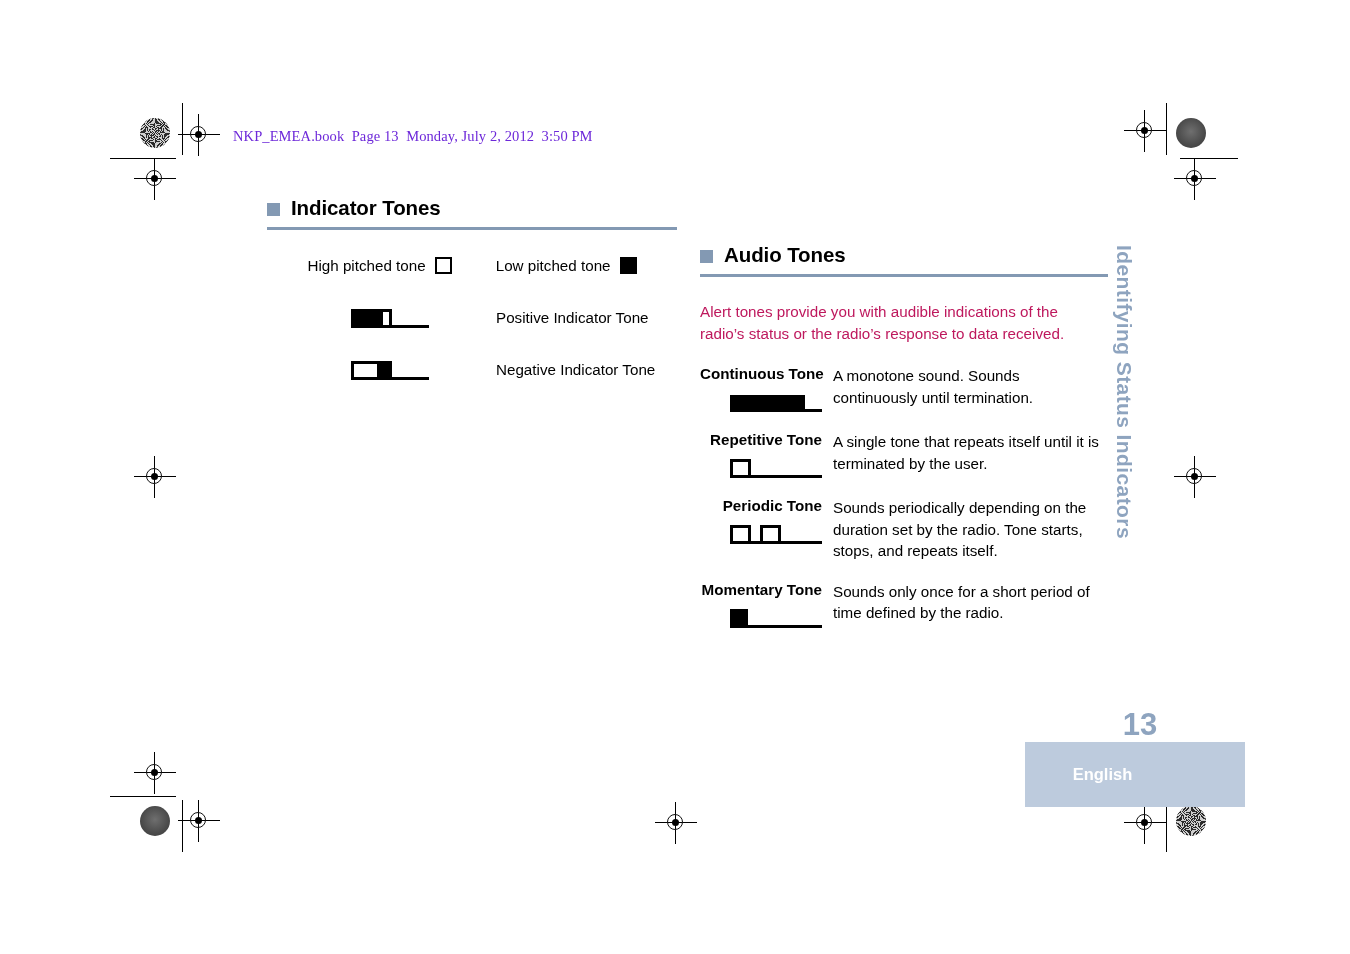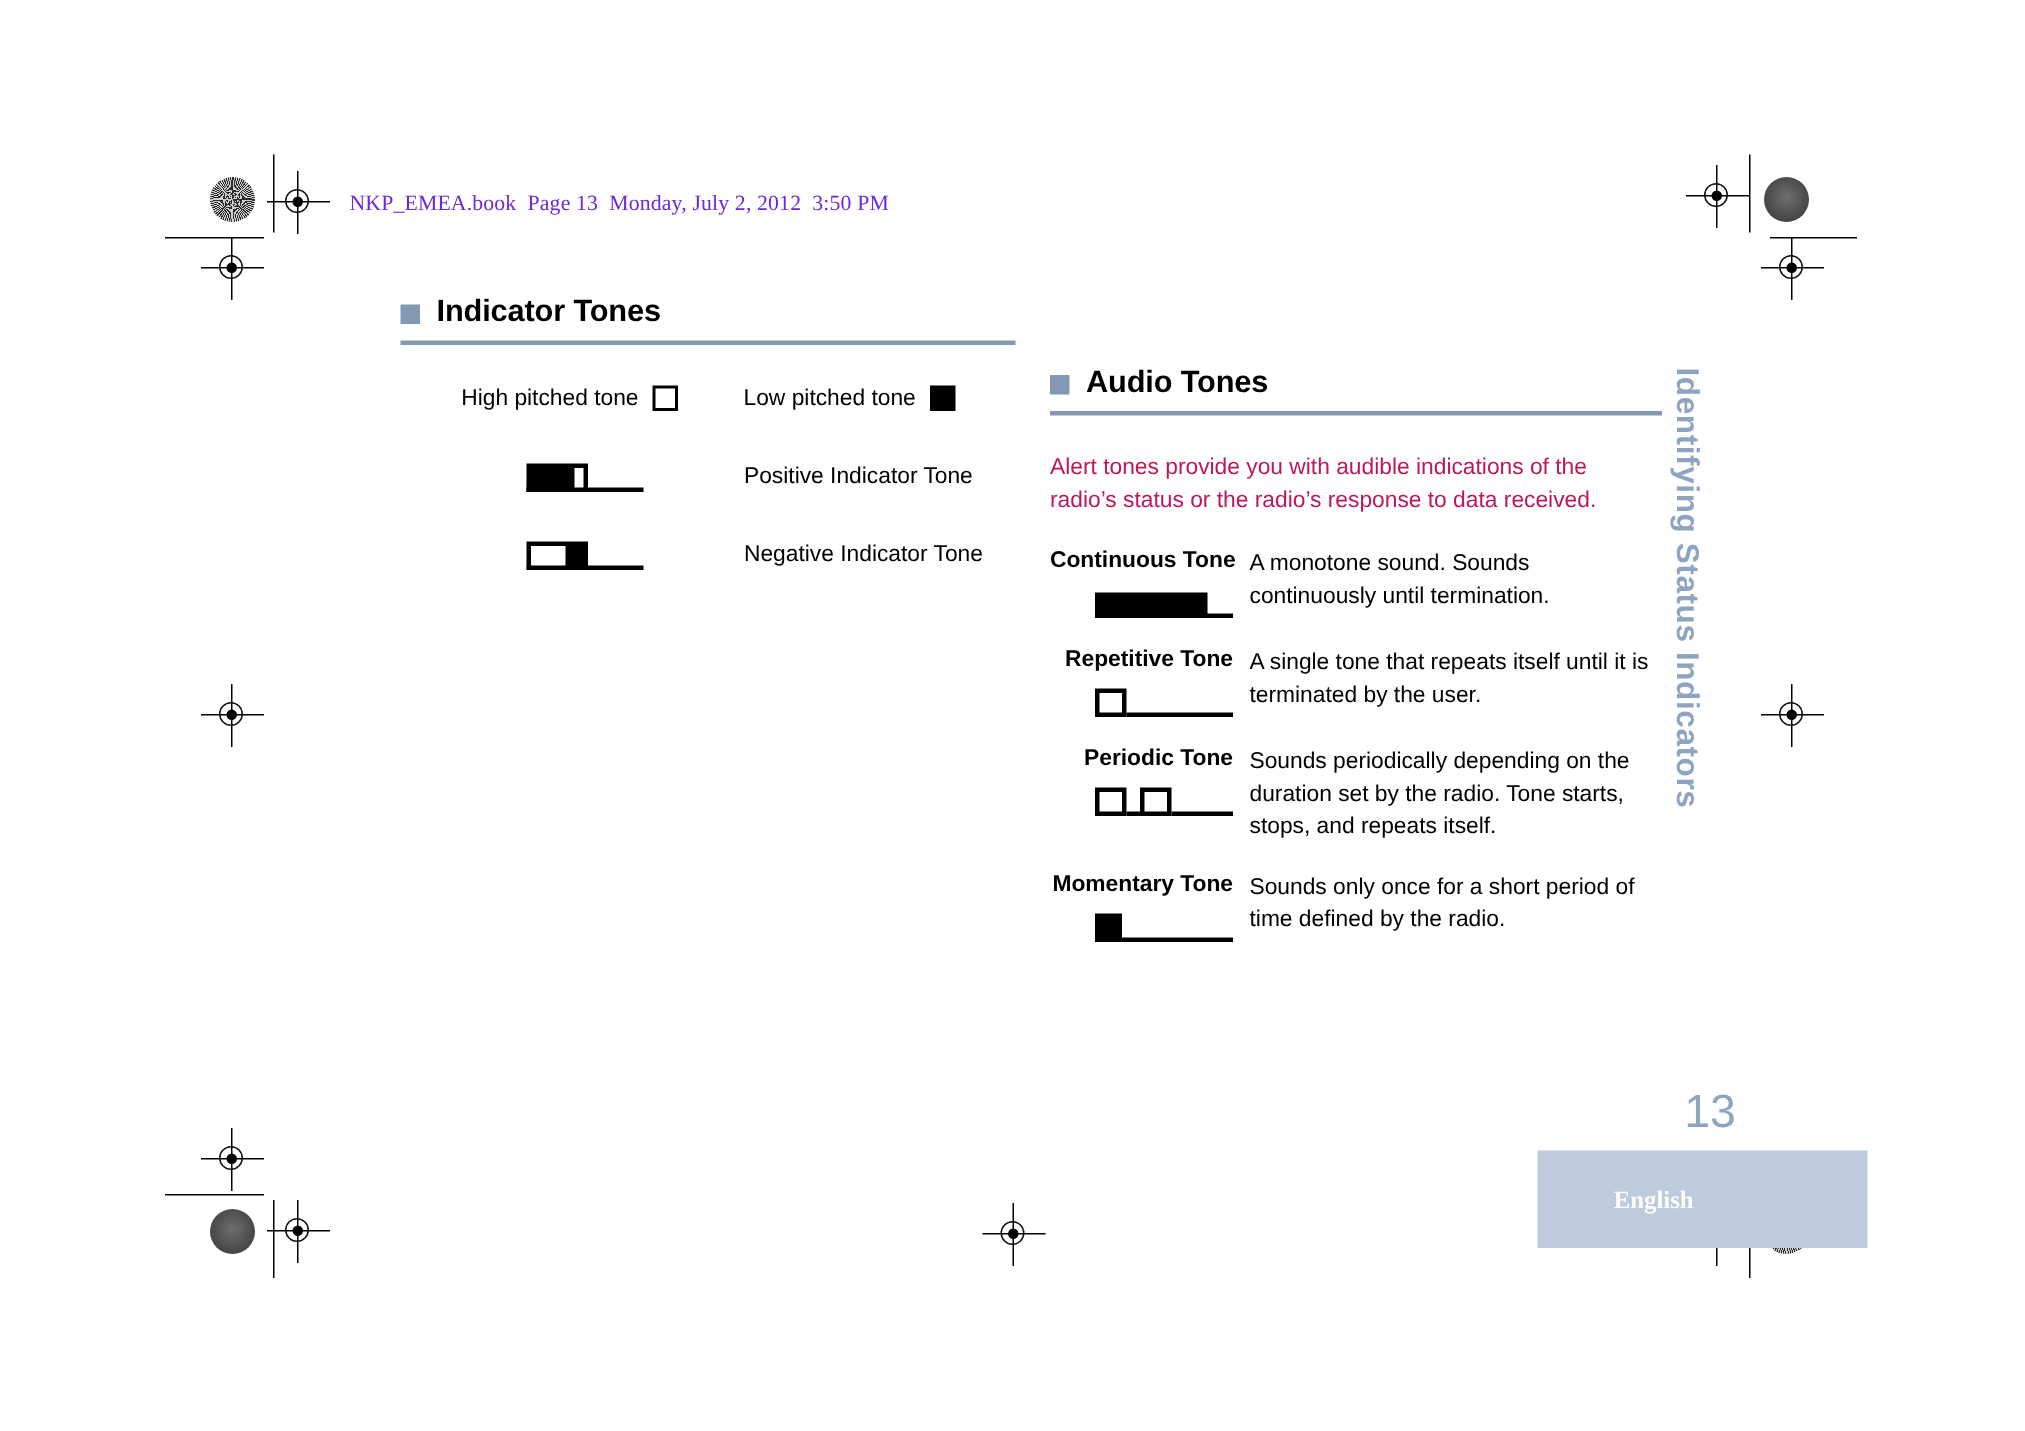--- a/index.html
+++ b/index.html
@@ -234,35 +234,34 @@
     font-weight: bold;
     color: #8ea4bf;
     letter-spacing: 0.4px;
     white-space: nowrap;
   }
 
   
   .page-number {
     position: absolute;
     left: 1090px;
-    top: 723px;
+    top: 707px;
     width: 100px;
     text-align: center;
     font-size: 31px;
-    font-weight: normal;
+    font-weight: bold;
     color: #8ea4bf;
   }
   .lang-block {
     position: absolute;
     left: 1025px;
-    top: 767px;
+    top: 742px;
     width: 220px;
     height: 65px;
     background: #bdcbdd;
-    font-family: Liberation Serif, serif;
   }
   .lang-block span {
     position: absolute;
     left: 0;
     top: 0;
     width: 155px;
     height: 65px;
     display: flex;
     align-items: center;
     justify-content: center;

